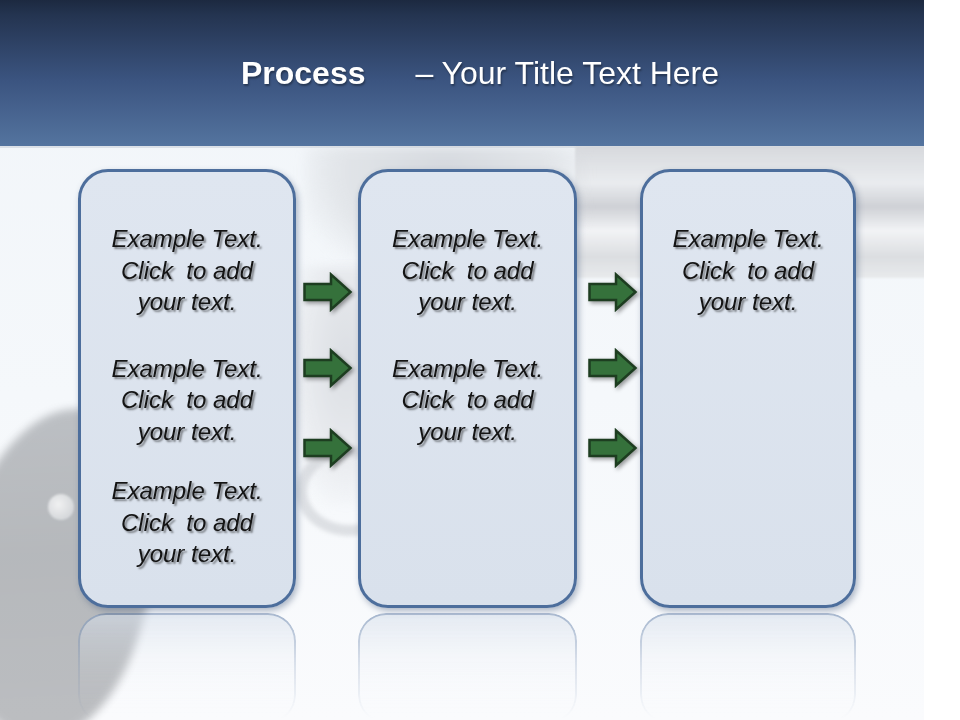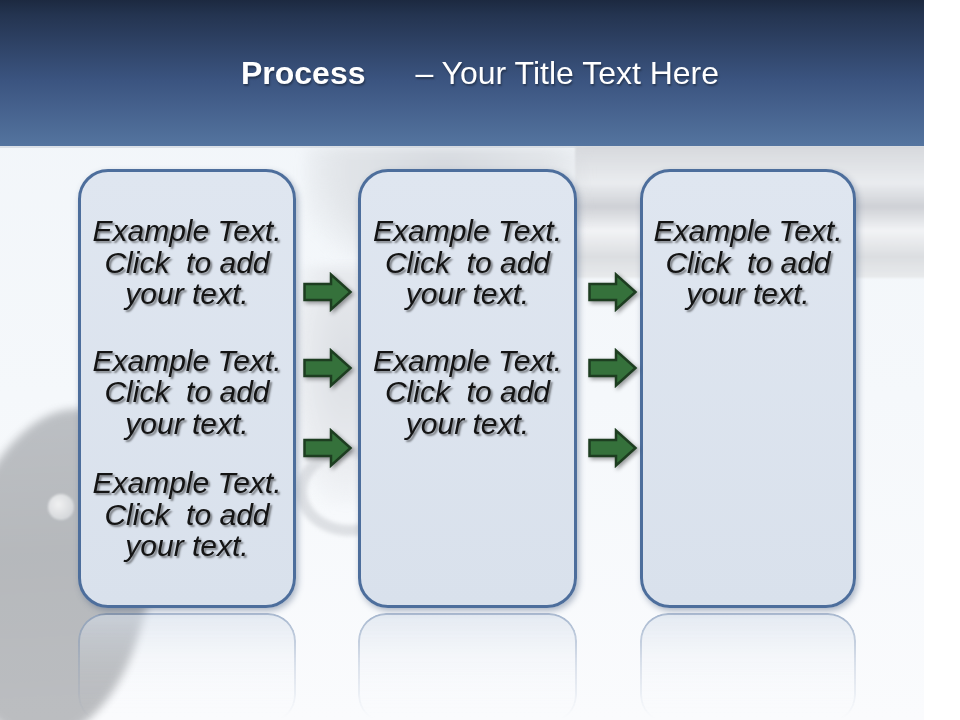--- a/index.html
+++ b/index.html
@@ -42,21 +42,21 @@
   
   .box { position: absolute; top: 169px; height: 439px; box-sizing: border-box;
          background: linear-gradient(180deg, var(--box-fill-top, #dfe6f0) 0%, var(--box-fill-bottom, #d9e1ec) 100%);
          border: 3px solid var(--box-border, #4d6e9c); border-radius: 30px;
          box-shadow: 2px 3px 6px rgba(80,100,130,0.45);
          padding-top: 39px; text-align: center; }
   .box-1 { left: 78px;  width: 218px; }
   .box-2 { left: 358px; width: 219px; }
   .box-3 { left: 640px; width: 216px; }
 
-  .box p { margin: 4px; font-style: italic; font-size: 30px; line-height: 31.5px;
+  .box p { margin: 12px; font-style: italic; font-size: 24px; line-height: 31.5px;
            color: var(--text-color, #141414); white-space: pre-wrap;
            text-shadow: 2px 2px 2px rgba(0,0,0,0.45); }
   .box p:nth-of-type(1) { margin-bottom: 35px; }
   .box p:nth-of-type(2) { margin-bottom: 28px; }
 
   
   .arrow { position: absolute; width: 50px; height: 40px;
            filter: drop-shadow(2px 2px 2px rgba(0,0,0,0.4)); }
   .arrow svg { display: block; width: 50px; height: 40px; }
   .col-a { left: 303px; } .col-b { left: 588px; }

